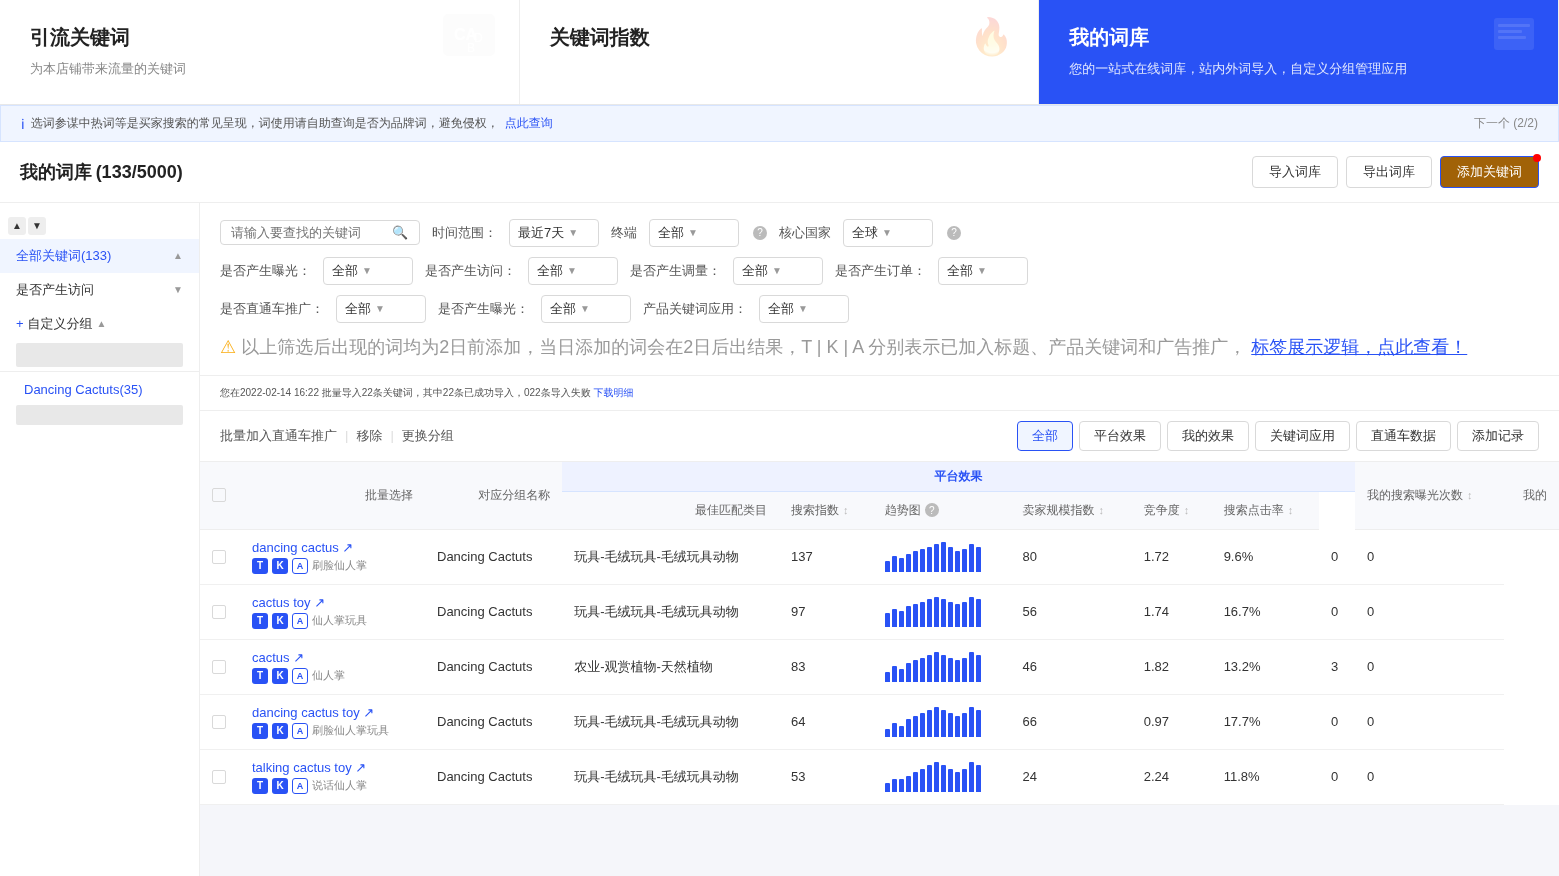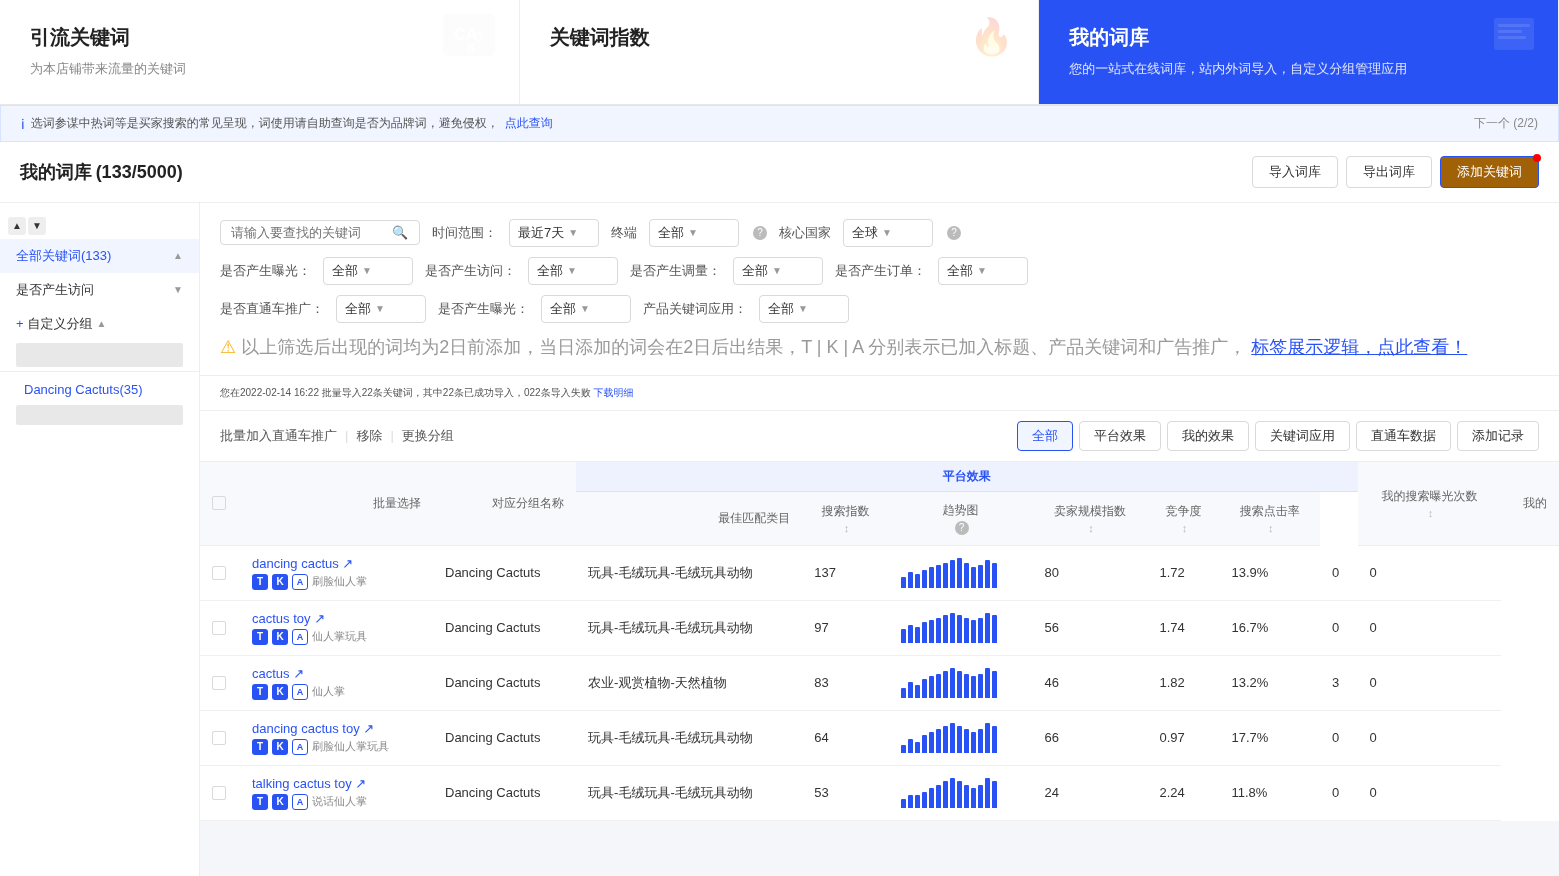--- a/index.html
+++ b/index.html
@@ -89,21 +89,21 @@
     
     
     .bar-chart { display: flex; align-items: flex-end; gap: 2px; height: 30px; }
     .bar { width: 5px; border-radius: 1px 1px 0 0; background: #2952f5; }
     
     
     .cb { width: 14px; height: 14px; border: 1px solid #d9d9d9; border-radius: 2px; cursor: pointer; }
     
     .info-icon { width: 14px; height: 14px; border-radius: 50%; background: #bbb; color: #fff; display: inline-flex; align-items: center; justify-content: center; font-size: 10px; cursor: pointer; margin-left: 2px; }
 
-    .th-sortable { display: flex; align-items: center; gap: 2px; white-space: nowrap; flex-direction: column; }
+    .th-sortable { display: flex; align-items: center; gap: 2px; white-space: nowrap; }
 
     .fire-icon { font-size: 36px; opacity: 0.2; position: absolute; right: 24px; top: 16px; }
   </style>
 </head>
 <body>
 
 <div class="top-cards">
   <div class="card">
     <div class="card-title">引流关键词</div>
     <div class="card-desc">为本店铺带来流量的关键词</div>
@@ -389,21 +389,21 @@
                   <div class="bar" style="height:25px;"></div>
                 </div>
     </td>
     <td>
       <span>80</span>
     </td>
     <td>
       <span>1.72</span>
     </td>
     <td>
-      <span>13.9%</span>
+      <span>9.6%</span>
     </td>
     <td>
       <span>0</span>
     </td>
     <td>
       <span>0</span>
     </td>
   </tr>
             <tr>
     <td>

